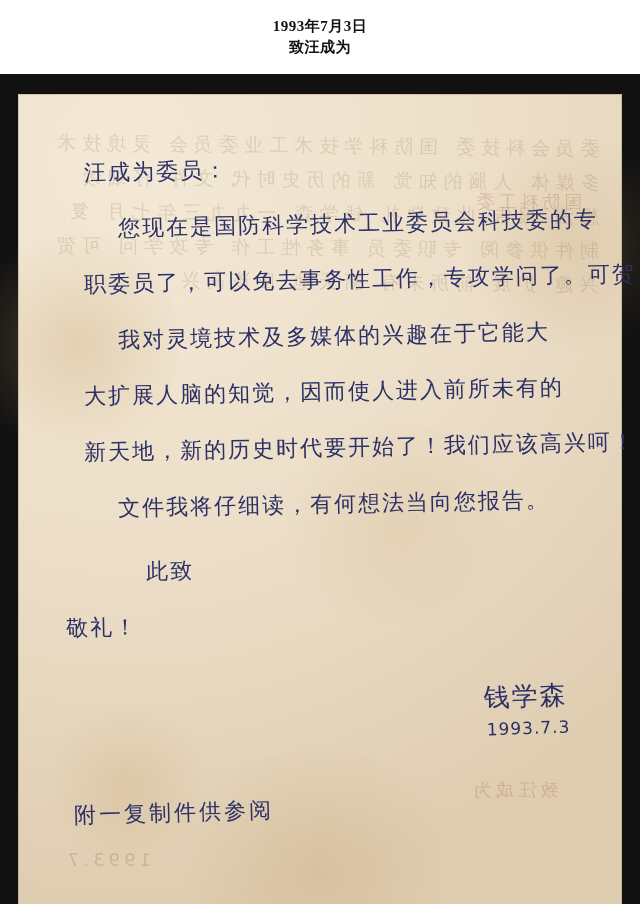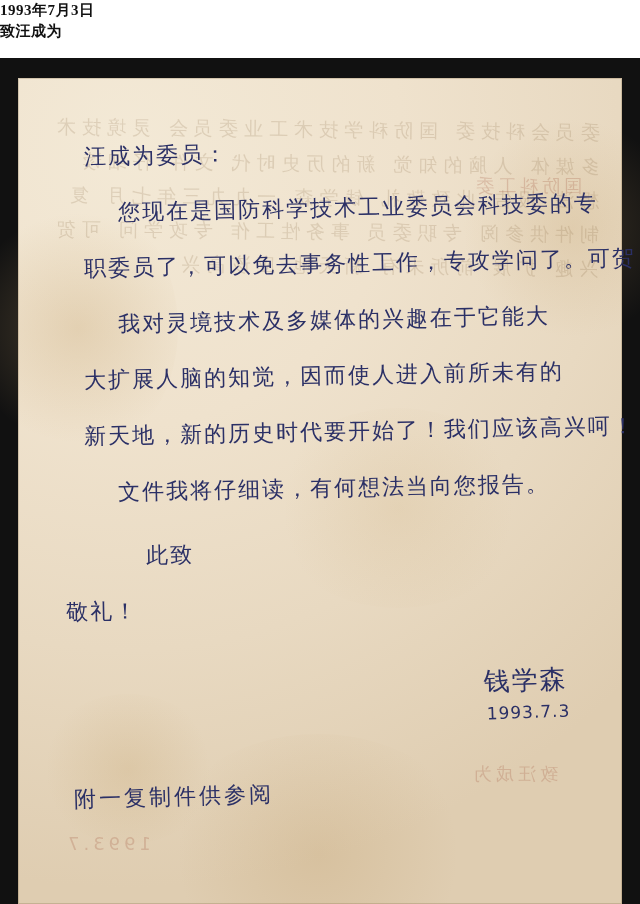--- a/index.html
+++ b/index.html
@@ -14,22 +14,24 @@
     overflow: hidden;
   }
 
   
   .doc-header {
     width: 640px;
     height: 58px;
     background: #ffffff;
     display: flex;
     flex-direction: column;
+    align-items: center;
     justify-content: flex-start;
     box-sizing: border-box;
+    margin-top: 16px;
   }
   .doc-date {
     font-size: 15px;
     font-weight: bold;
     color: #111111;
     letter-spacing: 0.5px;
     line-height: 20px;
   }
   .doc-recipient {
     font-size: 15px;

